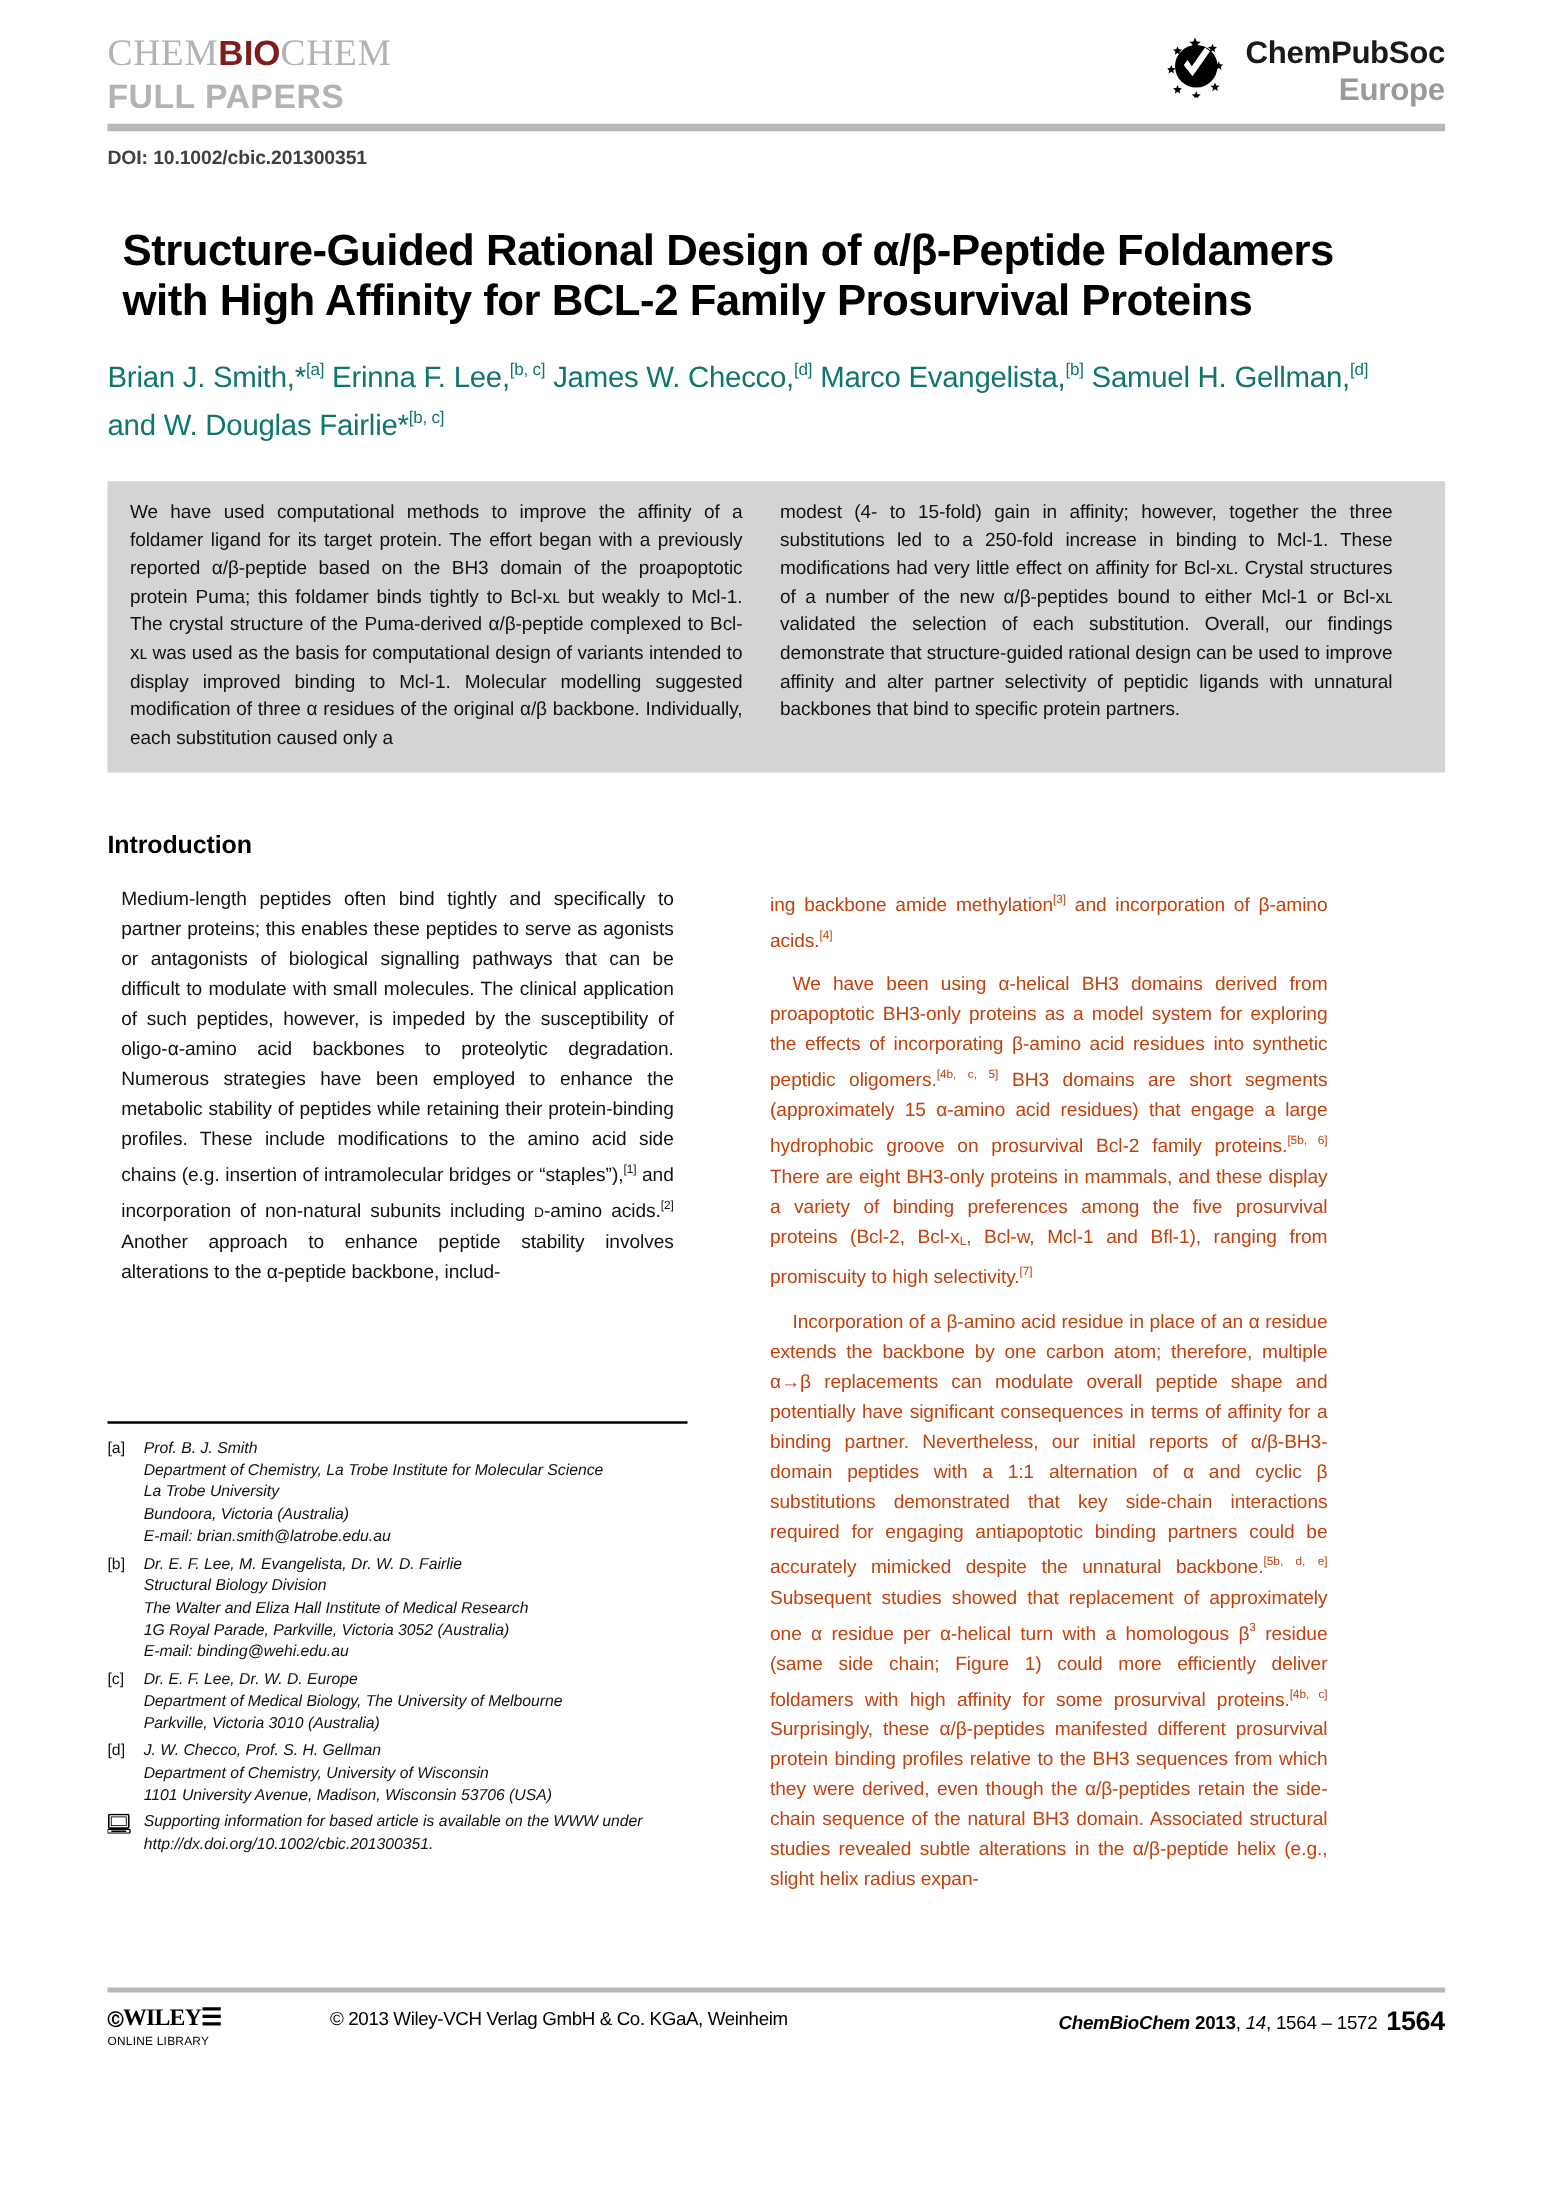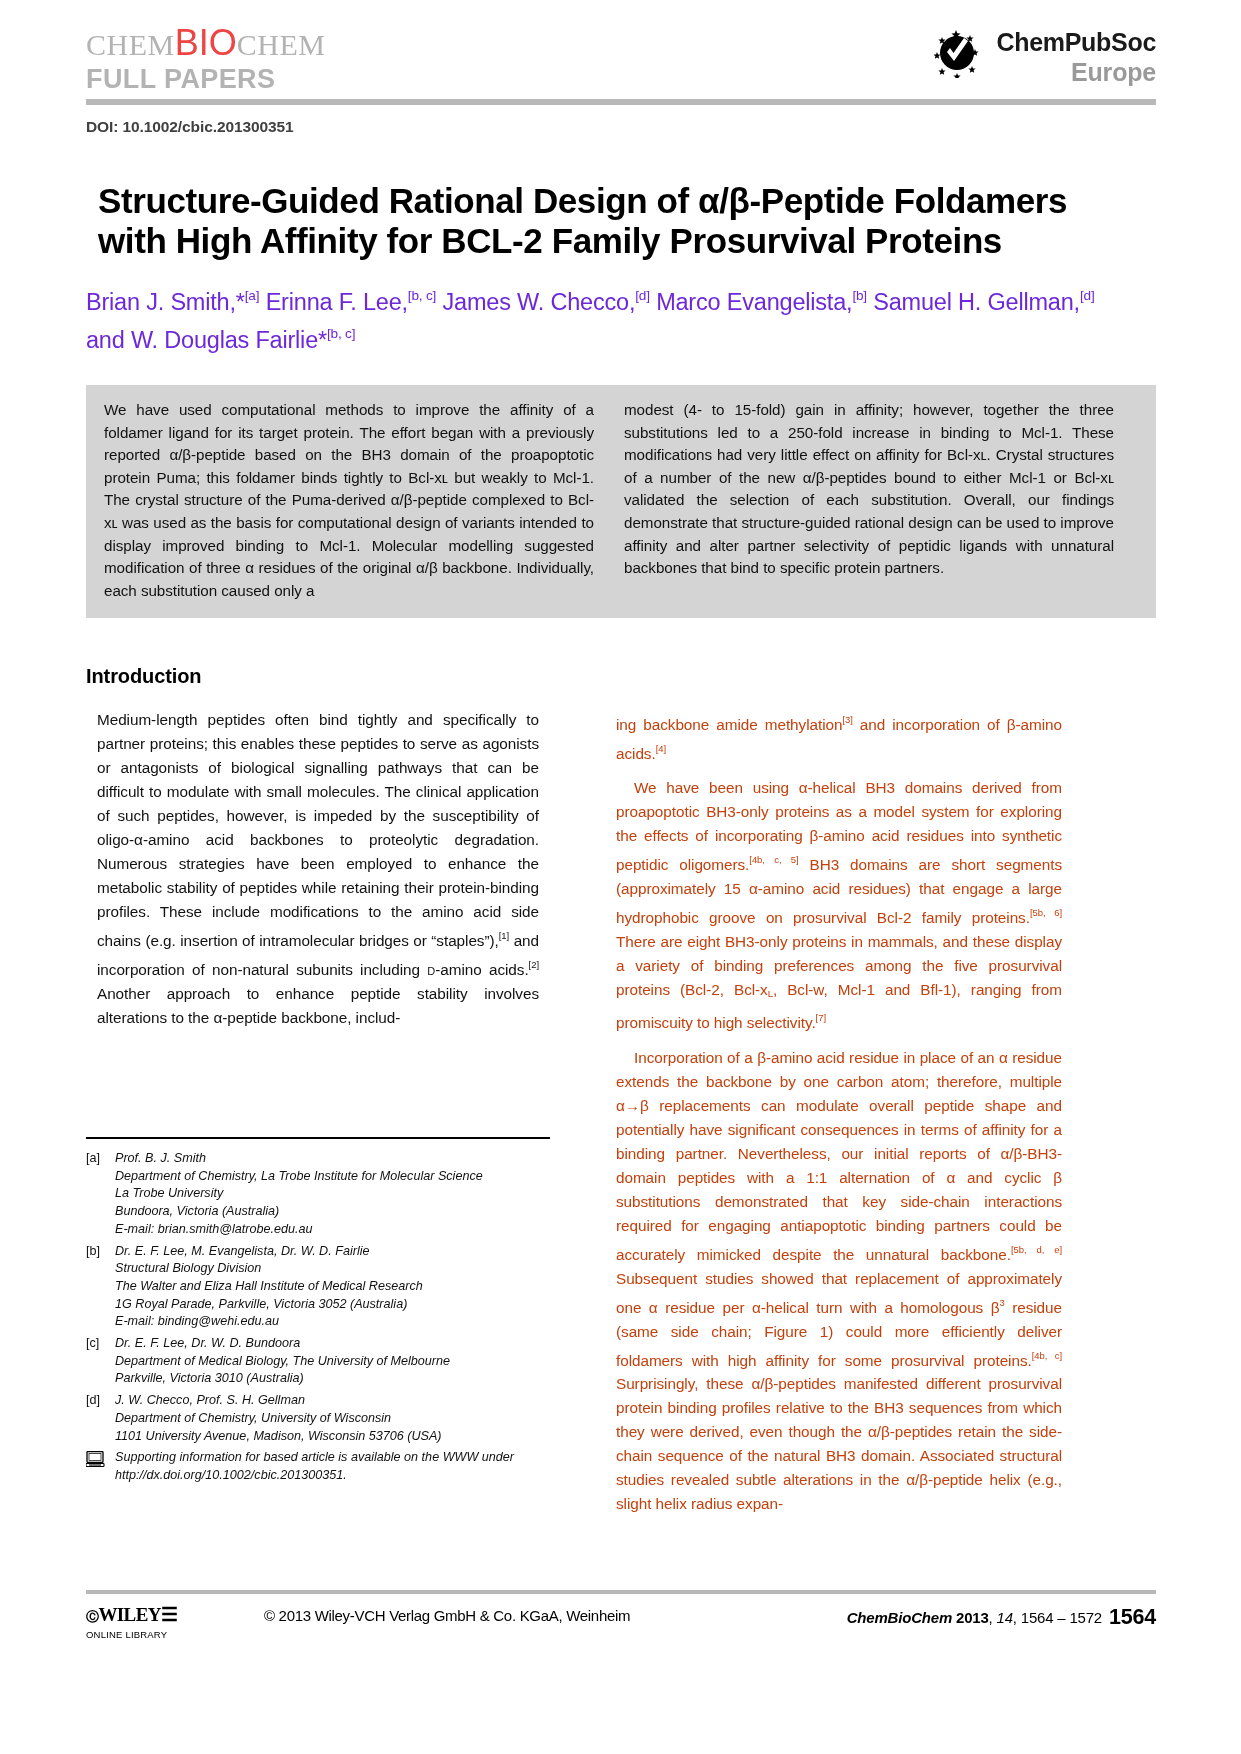--- a/index.html
+++ b/index.html
@@ -30,24 +30,24 @@
   }
   .journal-name {
     font-family: "Liberation Serif", serif;
     font-size: 30px;
     letter-spacing: 0.5px;
     line-height: 34px;
     color: #b3b3b3;
     white-space: nowrap;
   }
   .journal-name .bio {
-    color: #ef4444;
-    font-family: "Liberation Sans", sans-serif;
-    font-weight: normal;
-    font-size: 36px;
+    color: #7f1d1d;
+    font-family: "Liberation Sans", sans-serif;
+    font-weight: bold;
+    font-size: 28px;
     letter-spacing: 0px;
   }
   .section-kind {
     font-family: "Liberation Sans", sans-serif;
     font-weight: bold;
     font-size: 27px;
     line-height: 30px;
     letter-spacing: 0.4px;
     color: #b3b3b3;
     margin-top: 2px;
@@ -110,21 +110,21 @@
   }
 
   
   .authors {
     position: absolute;
     left: 86px; top: 280px;
     width: 1040px;
     font-size: 23.5px;
     line-height: 31px;
     letter-spacing: -0.2px;
-    color: #6d28d9;
+    color: #0f766e;
   }
   .authors sup { font-size: 0.58em; vertical-align: 0.72em; }
 
   
   .abstract {
     position: absolute;
     left: 86px; top: 385px;
     width: 1070px;
     min-height: 222px;
     background: #d4d4d4;
@@ -353,21 +353,21 @@
         <div>Structural Biology Division</div>
         <div>The Walter and Eliza Hall Institute of Medical Research</div>
         <div>1G Royal Parade, Parkville, Victoria 3052 (Australia)</div>
         <div>E-mail: binding@wehi.edu.au</div>
       </div>
     </div>
 
     <div class="fn">
       <span class="fn-mark">[c]</span>
       <div class="fn-body">
-        <div>Dr. E. F. Lee, Dr. W. D. Bundoora</div>
+        <div>Dr. E. F. Lee, Dr. W. D. Europe</div>
         <div>Department of Medical Biology, The University of Melbourne</div>
         <div>Parkville, Victoria 3010 (Australia)</div>
       </div>
     </div>
 
     <div class="fn">
       <span class="fn-mark">[d]</span>
       <div class="fn-body">
         <div>J. W. Checco, Prof. S. H. Gellman</div>
         <div>Department of Chemistry, University of Wisconsin</div>

